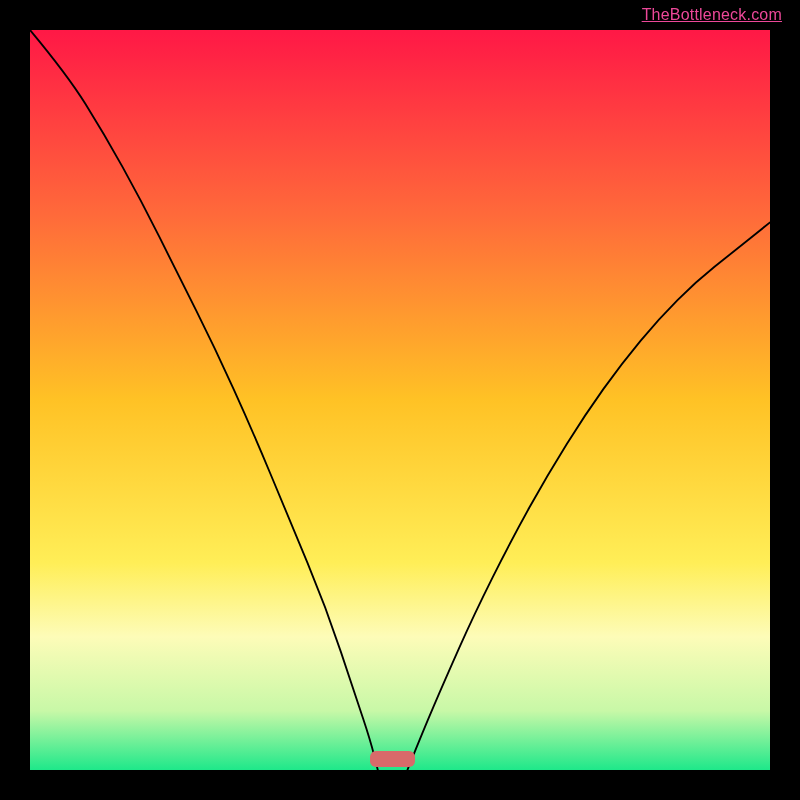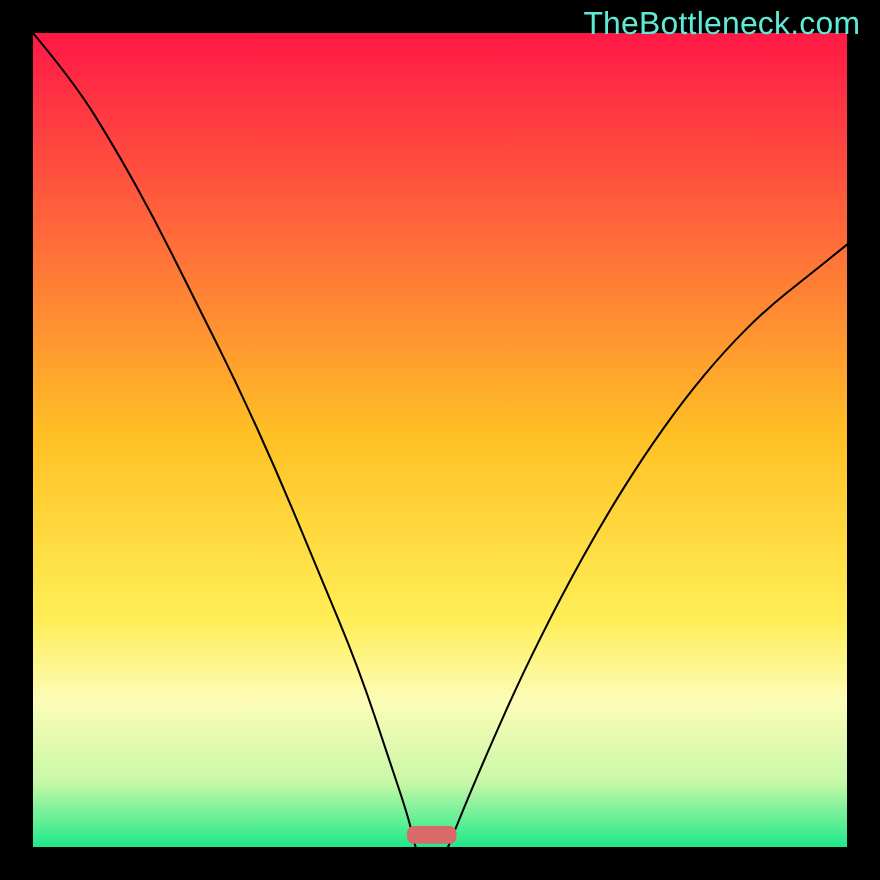--- a/index.html
+++ b/index.html
@@ -35,23 +35,24 @@
   }
   .marker {
     position: absolute;
     background: #d86a6a;
     border-radius: 6px;
   }
   .watermark {
     position: absolute;
     top: 6px;
     right: 18px;
-    color: #5eead4;
-    font-size: 29px;
+    color: #ec4899;
+    font-size: 16px;
     letter-spacing: 0.2px;
+    text-decoration: underline;
   }
 </style>
 </head>
 <body>
 
 <div class="frame">
   <div class="plot">
     <svg class="gradient" viewBox="0 0 100 100" preserveAspectRatio="none">
       <defs>
         <linearGradient id="bg" x1="0" y1="0" x2="0" y2="1">

